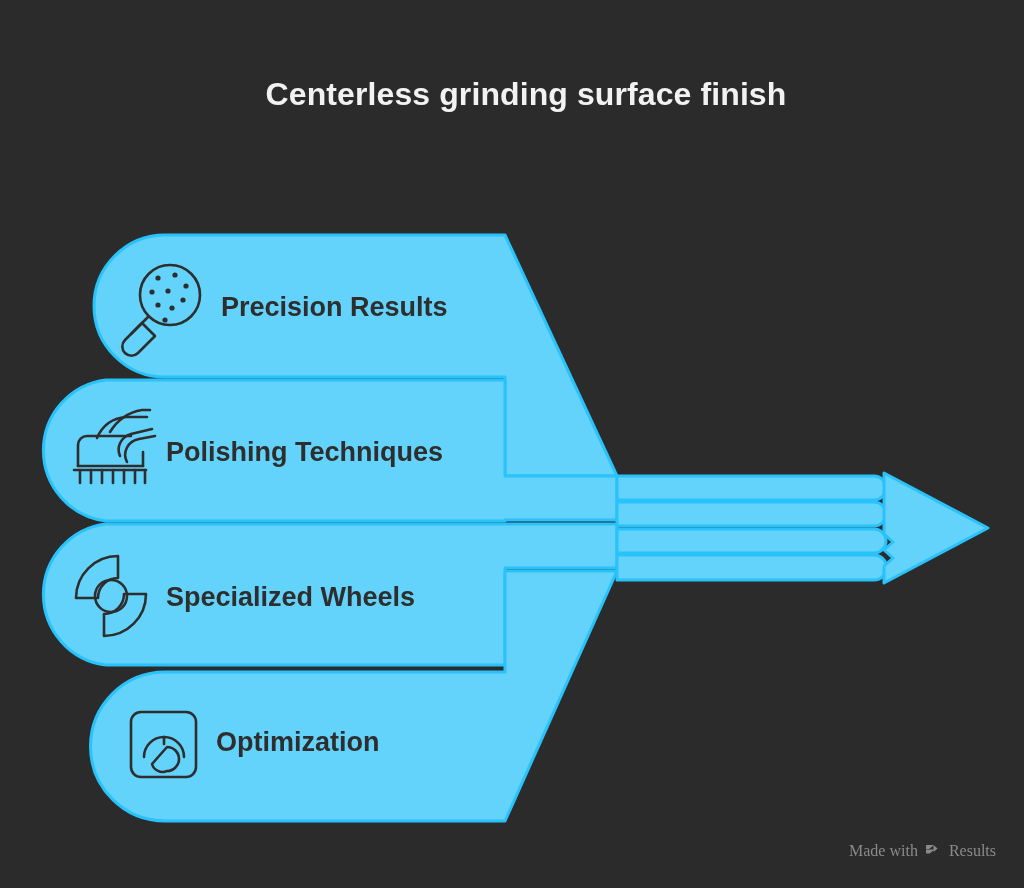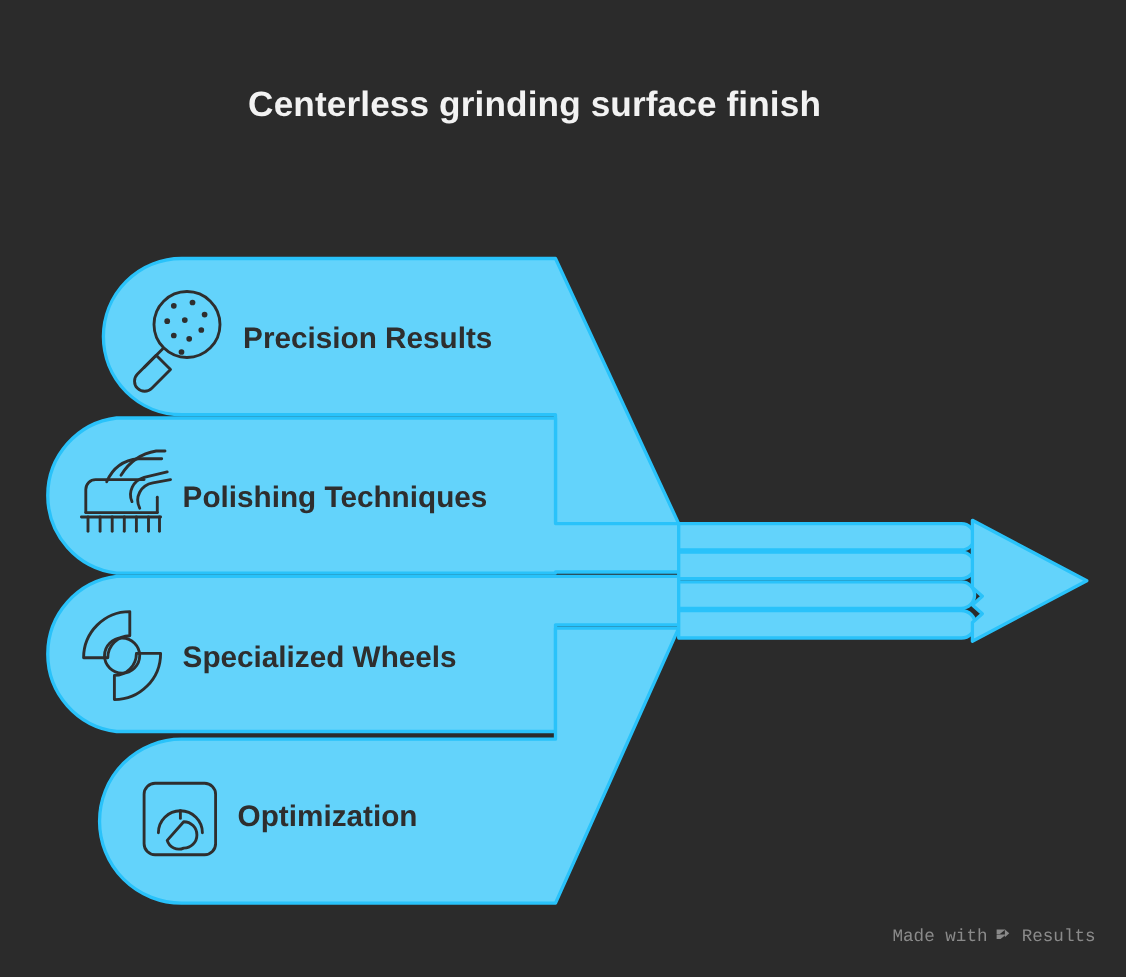--- a/index.html
+++ b/index.html
@@ -24,20 +24,21 @@
     position: absolute;
     left: 0;
     top: 76px;
     width: 972px;
     text-align: center;
     color: #f2f2f2;
     font-size: 32px;
     font-weight: bold;
     letter-spacing: 0.1px;
     font-family: "Liberation Sans", sans-serif;
+    padding-left: 40px;
   }
   #arrow-svg {
     position: absolute;
     left: 0;
     top: 0;
     width: 1024px;
     height: 888px;
     display: block;
   }
   .band-shape {
@@ -63,21 +64,21 @@
     stroke: none;
   }
   .watermark {
     position: absolute;
     right: 28px;
     bottom: 28px;
     display: flex;
     gap: 7px;
     color: #8a8a8a;
     font-size: 16px;
-    font-family: Liberation Mono, monospace;
+    font-family: Liberation Serif, serif;
   }
   .watermark .wm-mark {
     display: inline-block;
     width: 17px;
     height: 17px;
   }
 </style>
 </head>
 <body>
 

